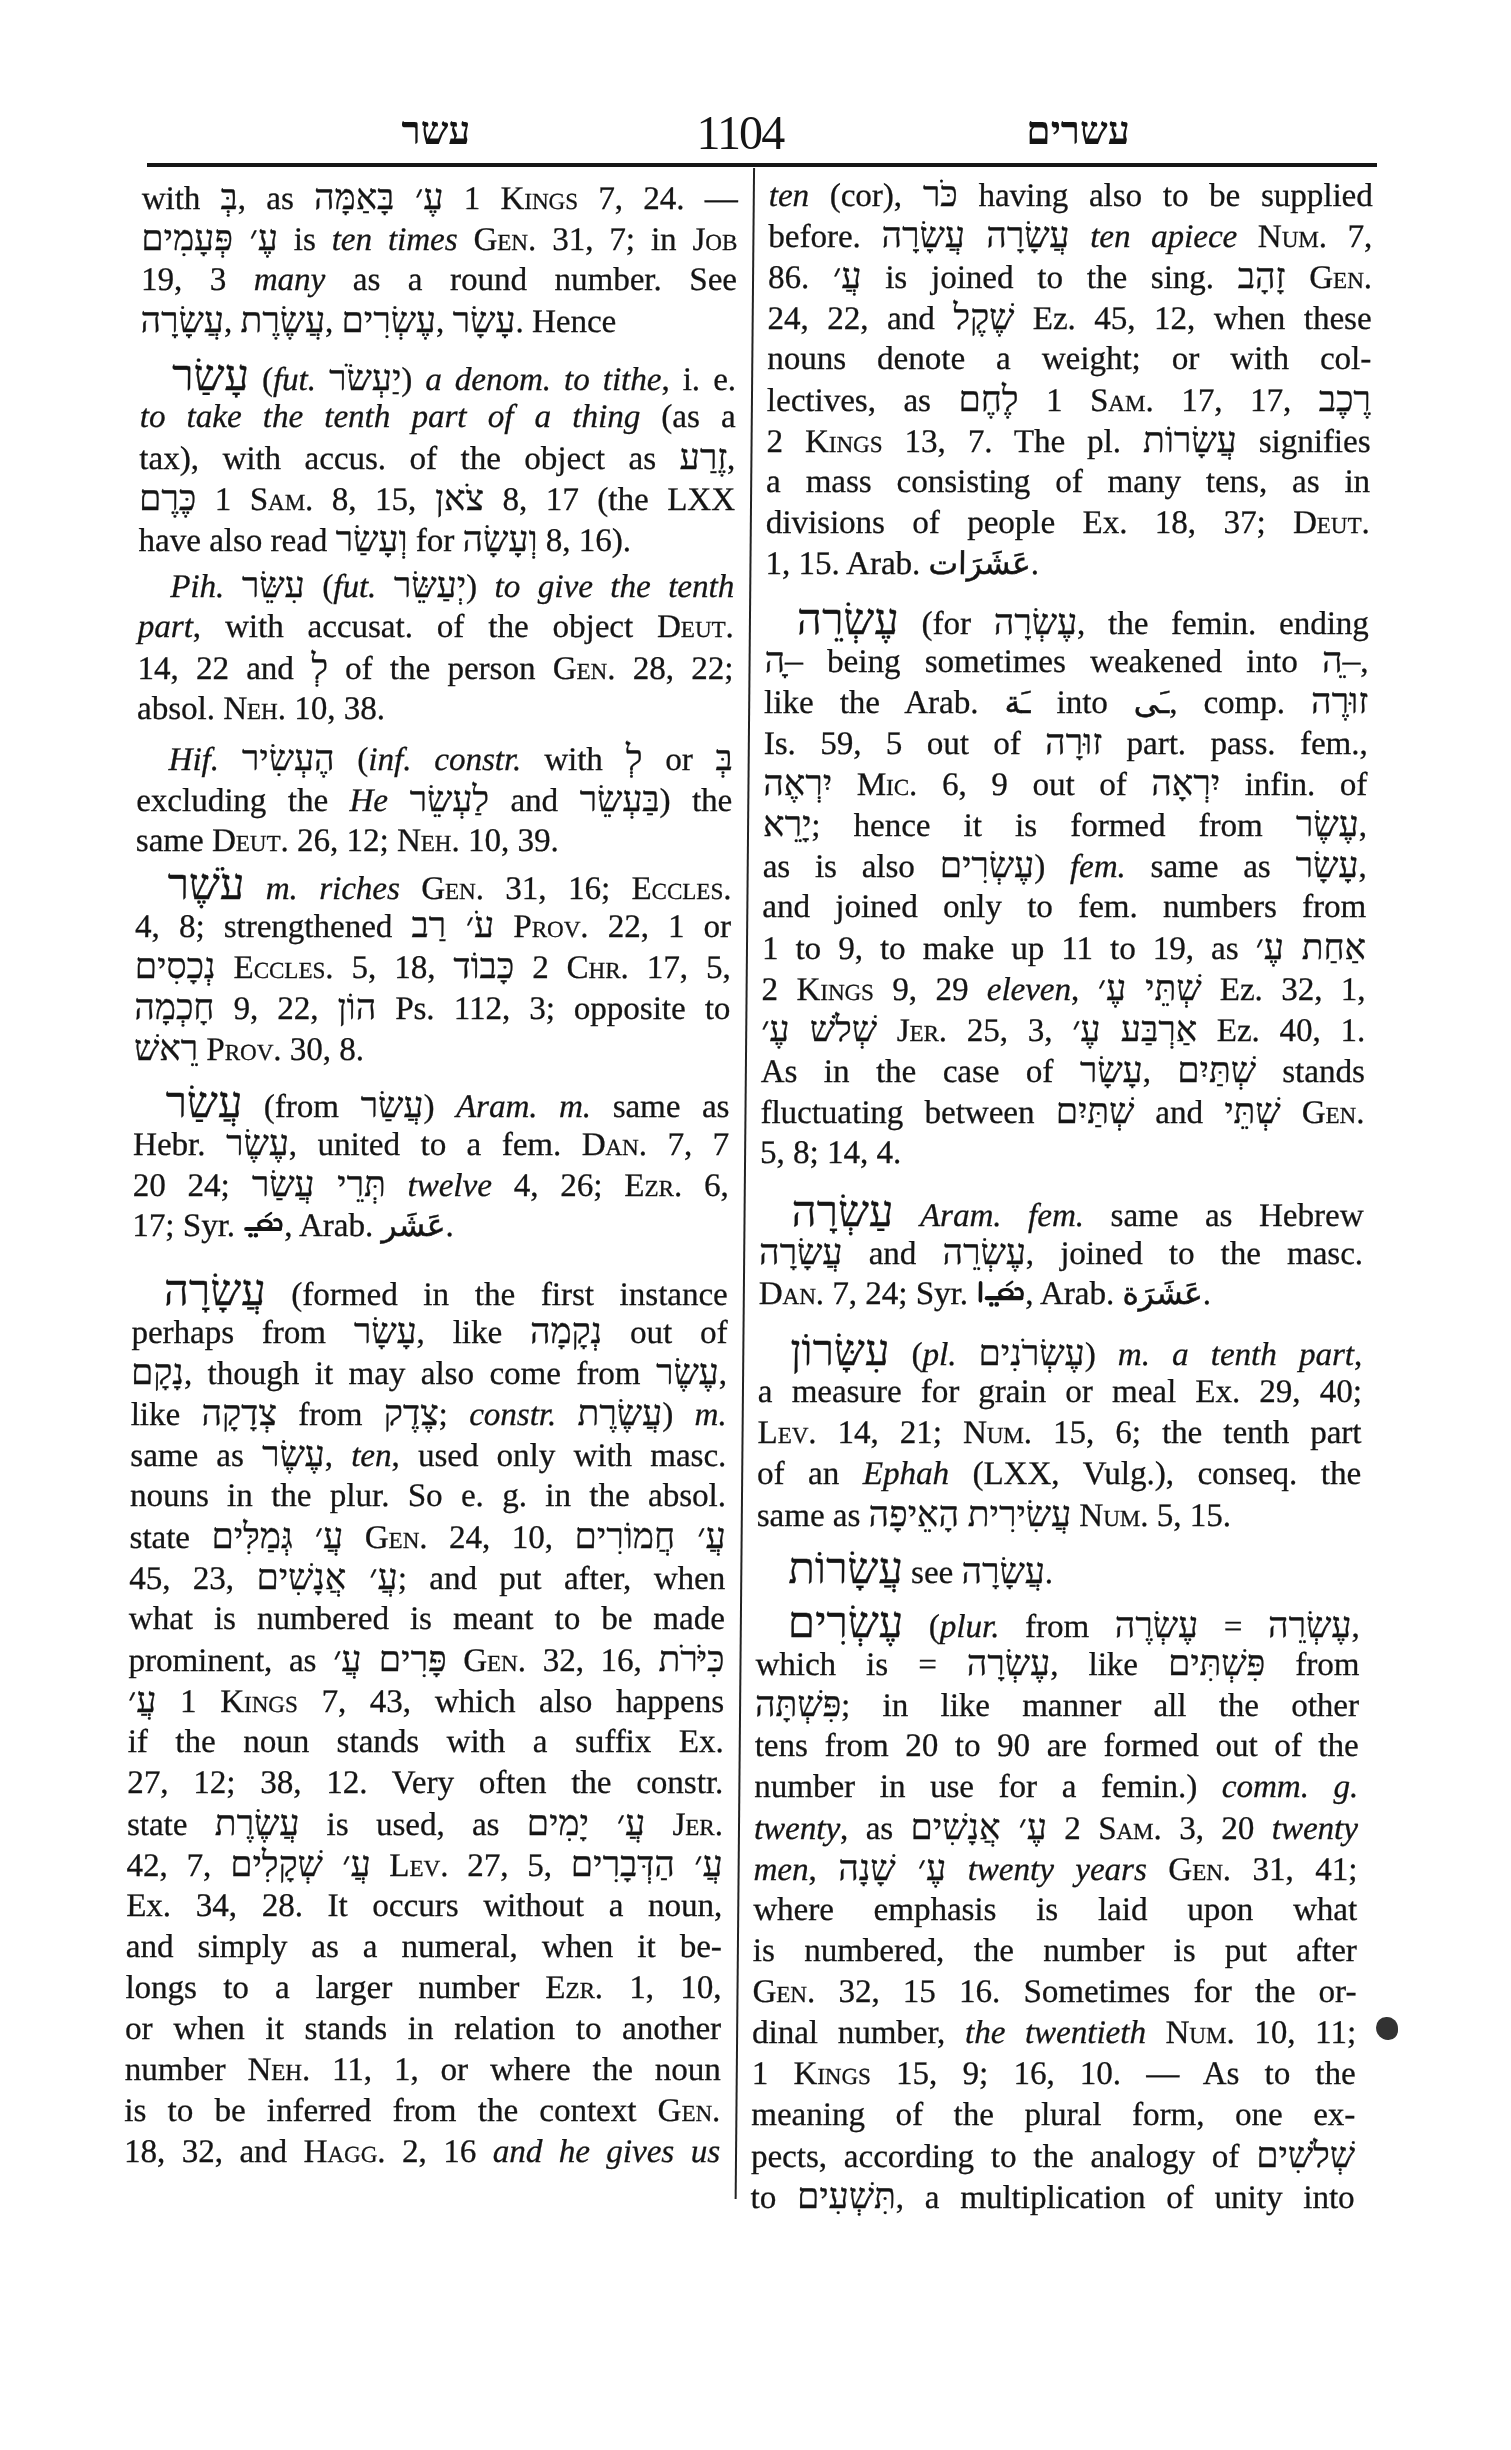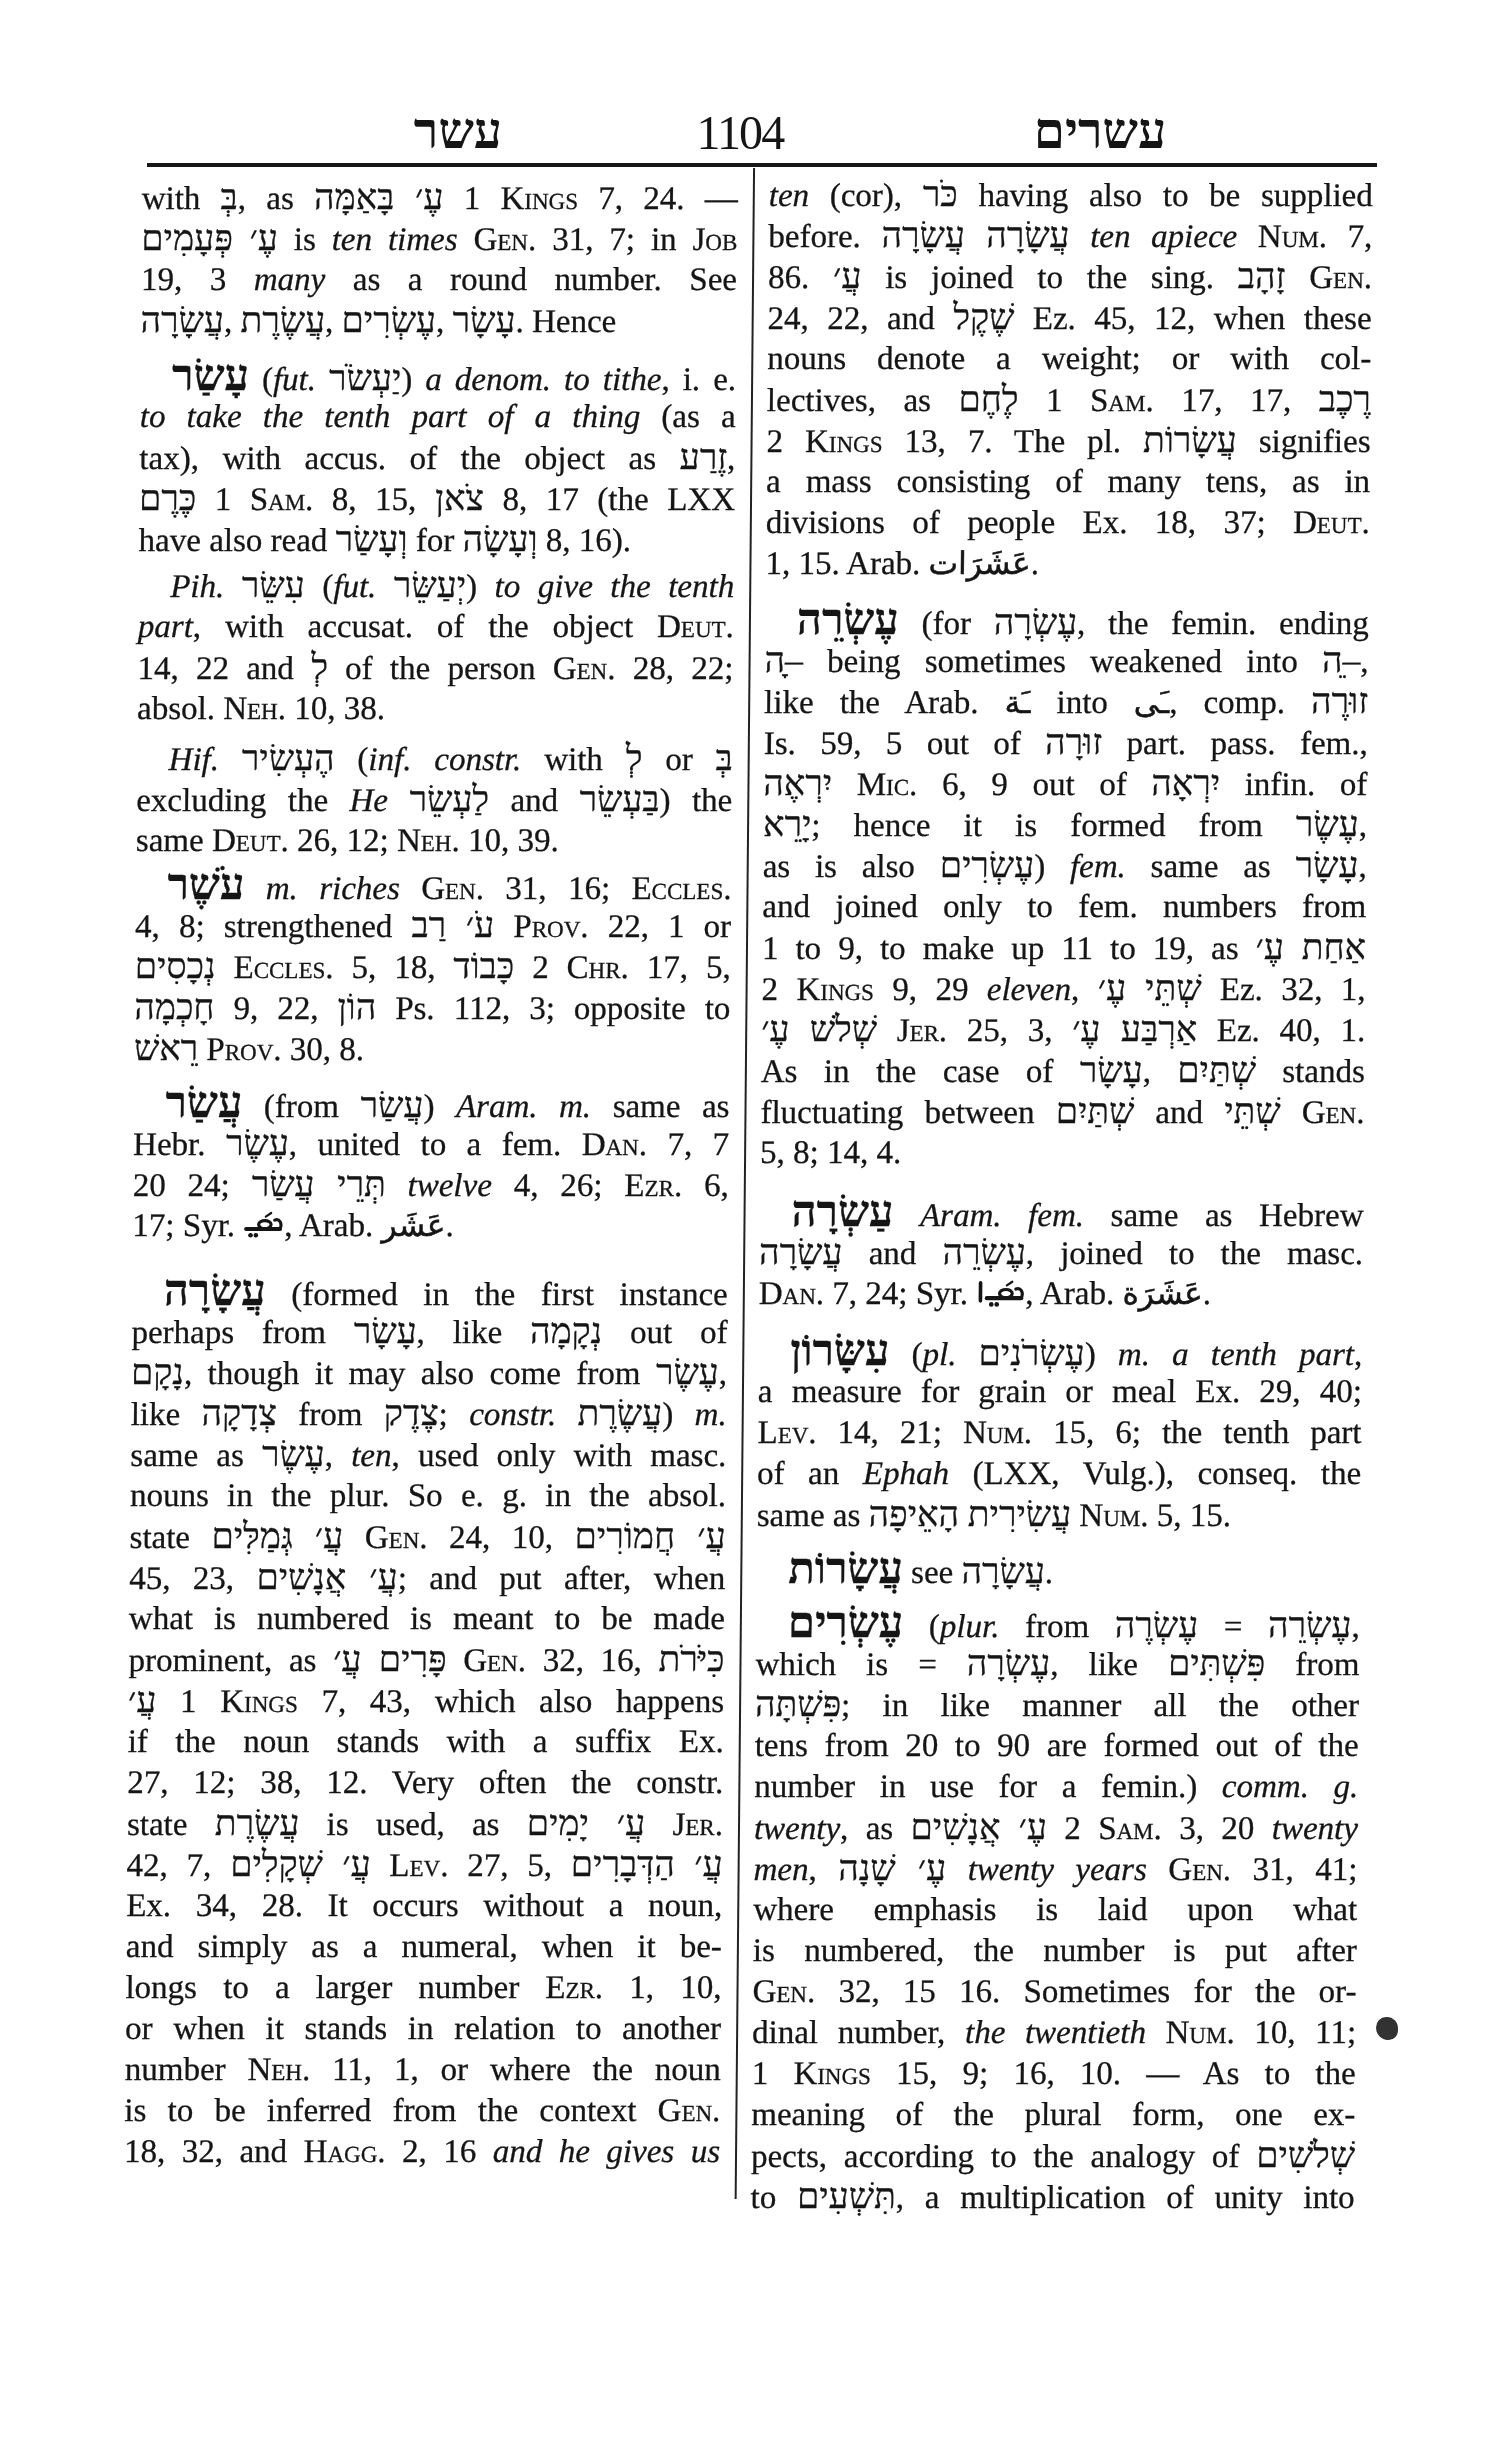--- a/index.html
+++ b/index.html
@@ -5,21 +5,21 @@
   html, body { margin:0; padding:0; background:#ffffff; }
   body {
     width:1512px; height:2450px; position:relative; overflow:hidden;
     font-family:"Liberation Serif","DejaVu Serif",serif; color:#151515;
   }
   
   .page-header { position:absolute; left:0; top:0; width:1512px; height:180px; }
   .gw {
     position:absolute; transform:translateX(-50%);
     font-family:"Liberation Serif","DejaVu Sans",serif;
-    font-size:50px; line-height:50px; font-weight:bold; direction:rtl; white-space:nowrap;margin-left:22px;
+    font-size:39px; line-height:50px; font-weight:bold; direction:rtl; white-space:nowrap;
   }
   .gw-left  { left:436px;  top:106px; }
   .gw-right { left:1078px; top:106px; }
   .pno {
     position:absolute; left:740px; top:109px; transform:translateX(-50%);
     font-size:48px; line-height:48px; letter-spacing:-1.8px; white-space:nowrap;
   }
   .rule { position:absolute; left:147px; top:163px; width:1230px; height:3.6px; background:#161616; }
 
   
@@ -54,21 +54,21 @@
   .col-right .para:nth-child(4){ margin-top:16px; }
   .col-right .para:nth-child(5){ margin-top:12.6px; }
   .col-right .para:nth-child(6){ margin-top:13.5px; }
 
   .s-i  { font-style:italic; }
   .s-sc { font-variant:small-caps; }
   .s-h, .s-hb {
     font-family:"Liberation Serif","DejaVu Sans",serif;
     direction:rtl; unicode-bidi:isolate; font-size:1.08em;
   }
-  .s-hb { font-size:1.32em; font-weight:bold; }
+  .s-hb { font-size:1.32em; font-weight:normal; }
   .s-ar {
     font-family:Liberation Serif, serif; direction:rtl; unicode-bidi:isolate;
     font-size:0.95em; -webkit-text-stroke:0.5px #151515;
   }
   .s-syr { display:inline-block; vertical-align:-5.4px; -webkit-text-stroke:0; }
   .s-syr svg { display:block; }
 
   .ink-blot {
     position:absolute; left:1376px; top:2017px; width:21.6px; height:22.5px;
     border-radius:48% 52% 44% 56%; background:#323232;

